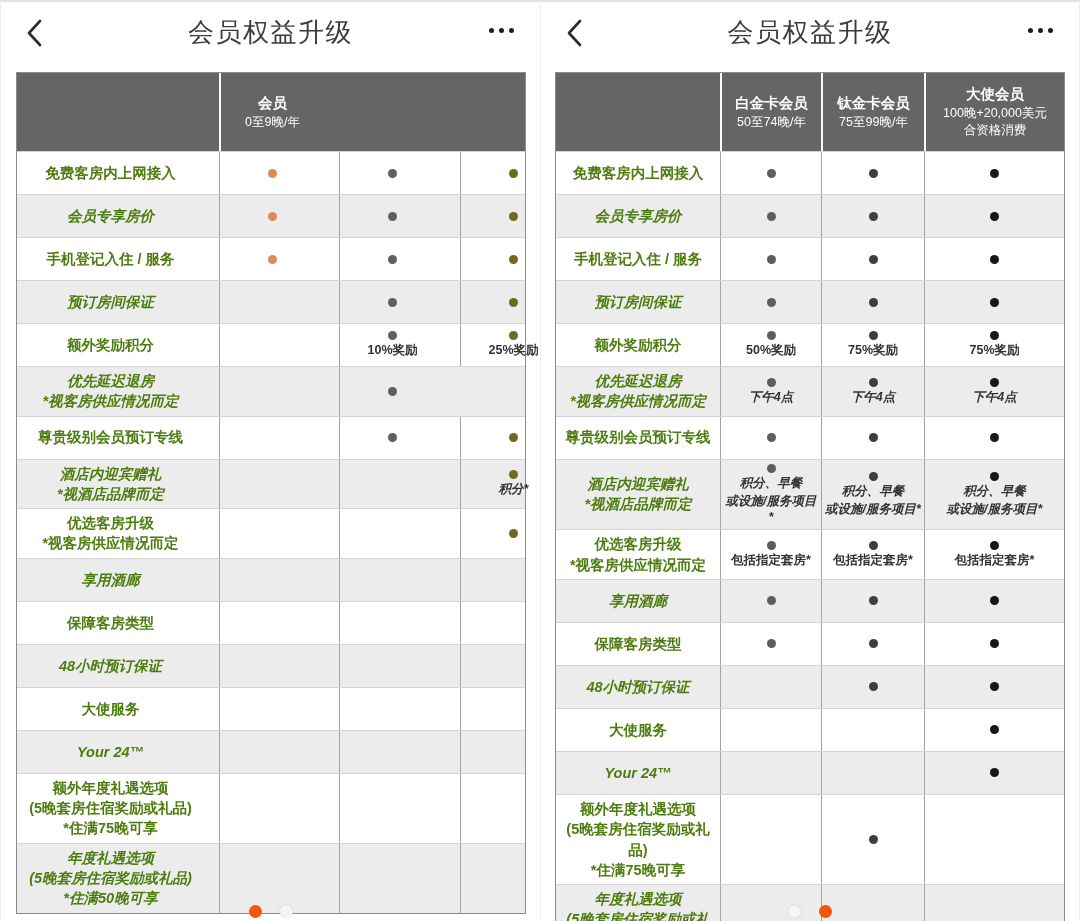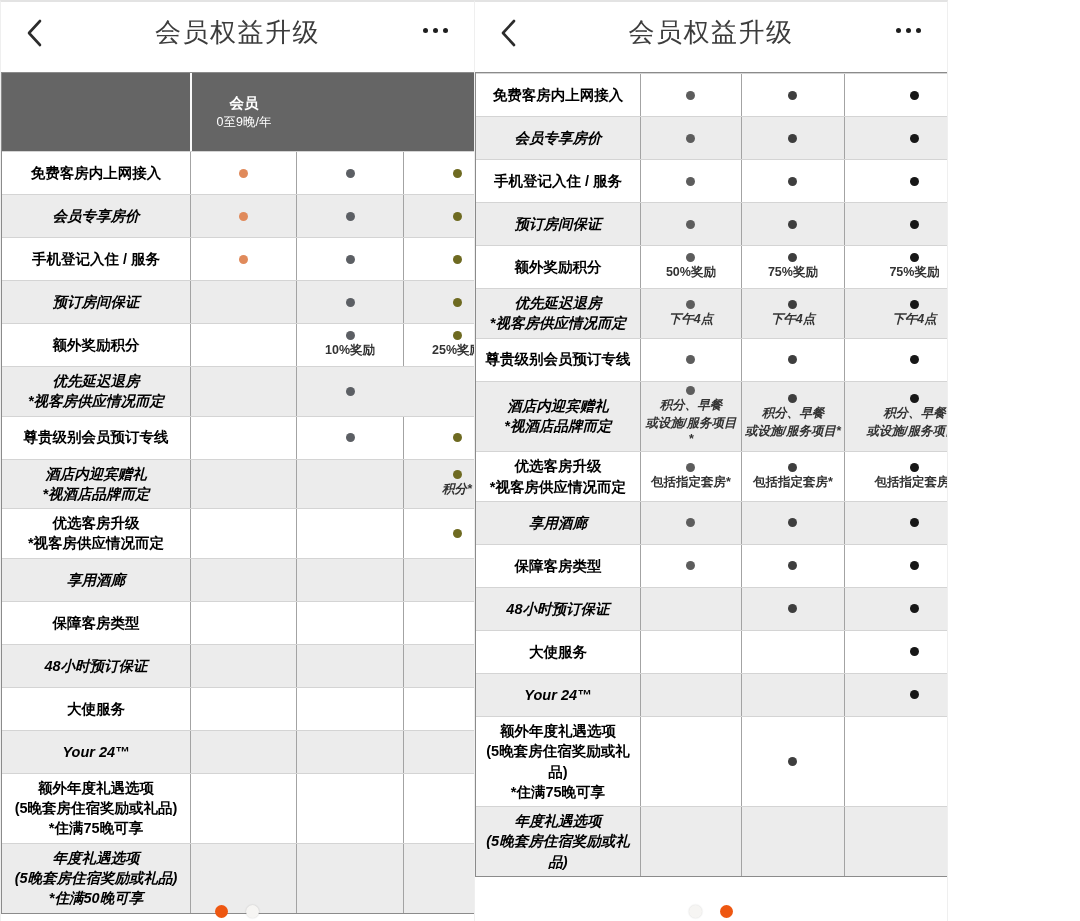--- a/index.html
+++ b/index.html
@@ -2,52 +2,52 @@
 <html style="--header-bg: #656565; --row-alt: #ececec; --pager-active: #ee5711; --pager-inactive: #f6f5f3;"><head>
 <meta charset="utf-8">
 <style>
   html,body{margin:0;padding:0;}
   body{
     width:1080px;height:921px;background:#ffffff;
     font-family:"Liberation Sans", sans-serif;
     -webkit-font-smoothing:antialiased;
     overflow:hidden;
   }
-  .wrap{display:flex;width:948px;height:921px;}
+  .wrap{display:flex;width:1080px;height:921px;}
   .panel{
     width:540px;height:921px;position:relative;background:#fff;
     box-sizing:border-box;border-top:2px solid #e3e3e3;border-left:1px solid #efefef;
     overflow:hidden;
   }
   .panel:last-child{border-right:1px solid #efefef;}
 
   
   .navbar{height:60px;position:relative;display:flex;align-items:center;justify-content:center;}
   .back{position:absolute;left:20px;top:12px;background:none;border:none;padding:4px;cursor:pointer;}
   .title{font-size:26px;font-weight:400;color:#3c3c3c;letter-spacing:1.5px;margin:0;}
   .more{position:absolute;right:24px;top:20px;background:none;border:none;display:flex;gap:5px;padding:6px 2px;cursor:pointer;}
   .more i{width:5px;height:5px;border-radius:50%;background:#1e1e1e;display:block;}
 
   
   .table{width:510px;margin:10px auto 0;border:1px solid #8b8b8b;box-sizing:border-box;}
   .thead,.row{display:grid;}
-  .p0 .thead,.p0 .row{grid-template-columns:188px 106px 107px 107px;}
+  .p0 .thead,.p0 .row{grid-template-columns:188px 106px 107px 107px;gap:14px;}
   .p1 .thead,.p1 .row{grid-template-columns:164px 101px 103px 140px;}
   .thead{background:var(--header-bg,#656565);color:#fff;min-height:78px;}
   .hcell{display:flex;flex-direction:column;justify-content:center;align-items:center;
          border-left:2px solid #fafafa;padding:6px 2px;text-align:center;}
   .hcell:first-child{border-left:none;}
   .htitle{font-size:14.5px;font-weight:700;line-height:1.3;}
   .hsub{font-size:12.5px;margin-top:2px;line-height:1.25;}
   .tbody .row{border-top:1px solid #d4d4d4;background:#fff;}
   .tbody .row.alt{background:var(--row-alt,#ececec);font-style:italic;}
   .cell{display:flex;flex-direction:column;align-items:center;justify-content:center;
         min-height:42px;padding:4px 3px;border-left:1px solid #a3a3a3;text-align:center;box-sizing:border-box;}
   .cell:first-child{border-left:none;}
-  .lab-line{font-size:14.5px;font-weight:600;color:#000000;line-height:1.4;}
+  .lab-line{font-size:14.5px;font-weight:600;color:#4d7c0f;line-height:1.4;}
   .note{font-size:12.5px;font-weight:600;color:#333;line-height:1.3;margin-top:2px;}
   .dot{width:9px;height:9px;border-radius:50%;display:block;}
 
   
   .pager{position:absolute;bottom:3px;left:50%;transform:translateX(-50%);display:flex;gap:18px;}
   .pdot{width:13px;height:13px;border-radius:50%;background:var(--pager-inactive,#f6f5f3);
         box-shadow:0 0 2px rgba(0,0,0,.18);display:block;cursor:pointer;}
   .pdot.active{background:var(--pager-active,#ee5711);box-shadow:none;}
 </style>
 </head>
@@ -266,20 +266,36 @@
         </svg>
       </button>
       <h1 class="title">会员权益升级</h1>
       <button class="more">
         <i></i>
           <i></i>
           <i></i>
       </button>
     </header>
     <div class="table">
+      <div class="thead">
+        <div class="hcell"></div>
+      <div class="hcell">
+            <div class="htitle">白金卡会员</div>
+            <div class="hsub">50至74晚/年</div>
+          </div>
+          <div class="hcell">
+            <div class="htitle">钛金卡会员</div>
+            <div class="hsub">75至99晚/年</div>
+          </div>
+          <div class="hcell">
+            <div class="htitle">大使会员</div>
+            <div class="hsub">100晚+20,000美元</div>
+            <div class="hsub">合资格消费</div>
+          </div>
+        </div>
       <div class="tbody">
           <div class="row">
             <div class="cell label-cell">
               <div class="lab-line">免费客房内上网接入</div>
             </div>
             <div class="cell val-cell">
               <span class="dot" style="background: rgb(93, 93, 93);"></span>
             </div>
             <div class="cell val-cell">
               <span class="dot" style="background: rgb(62, 62, 62);"></span>

